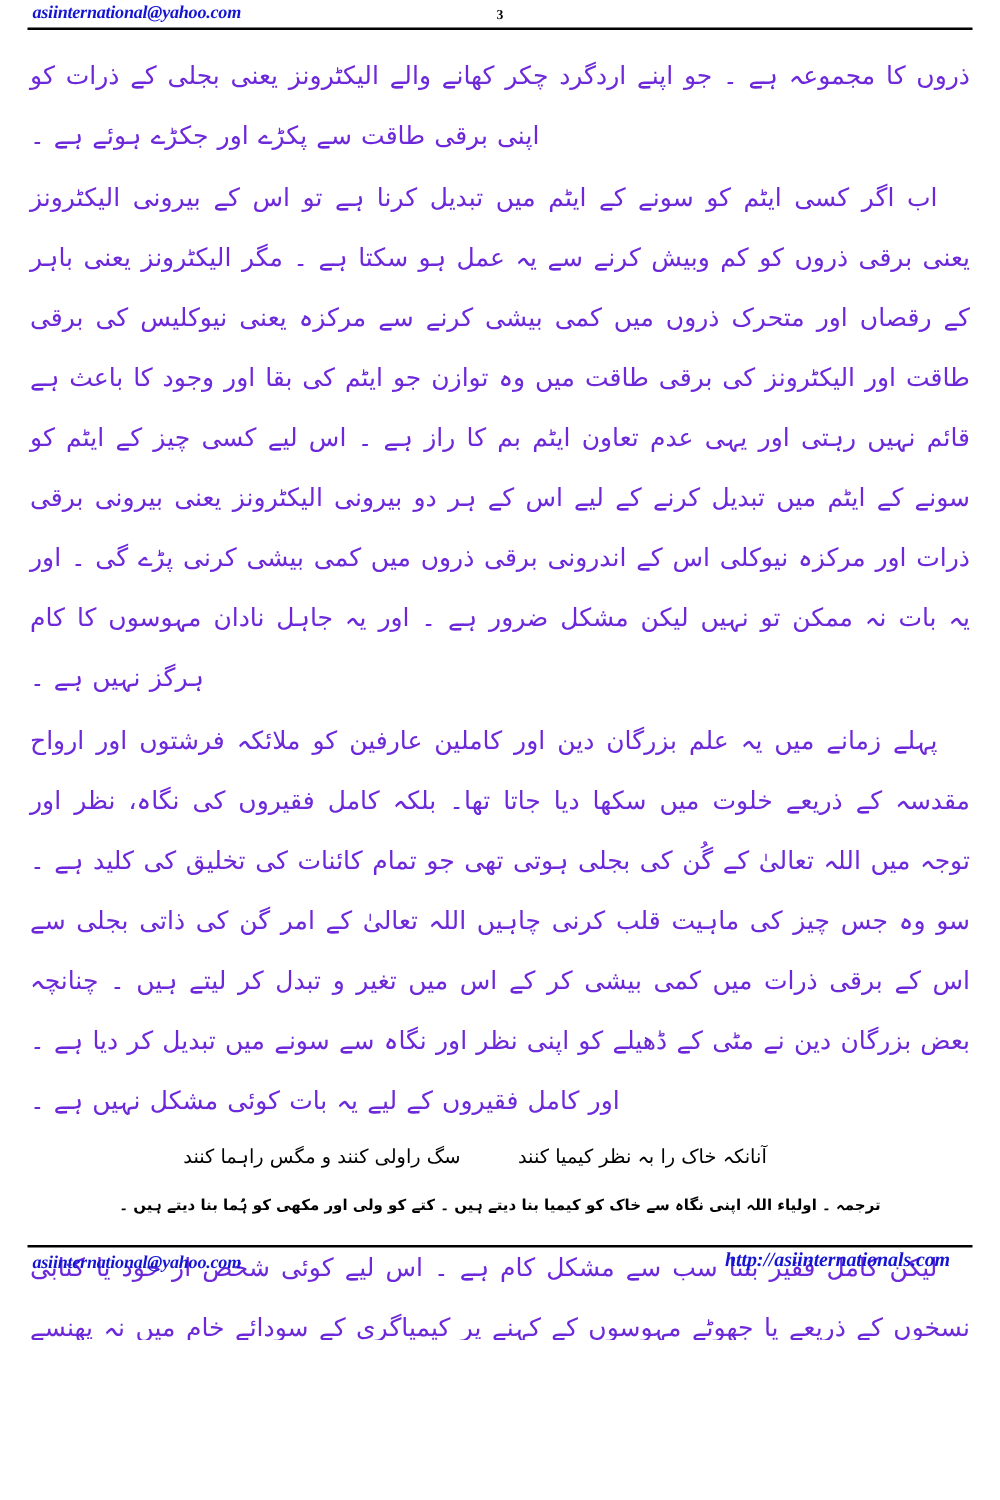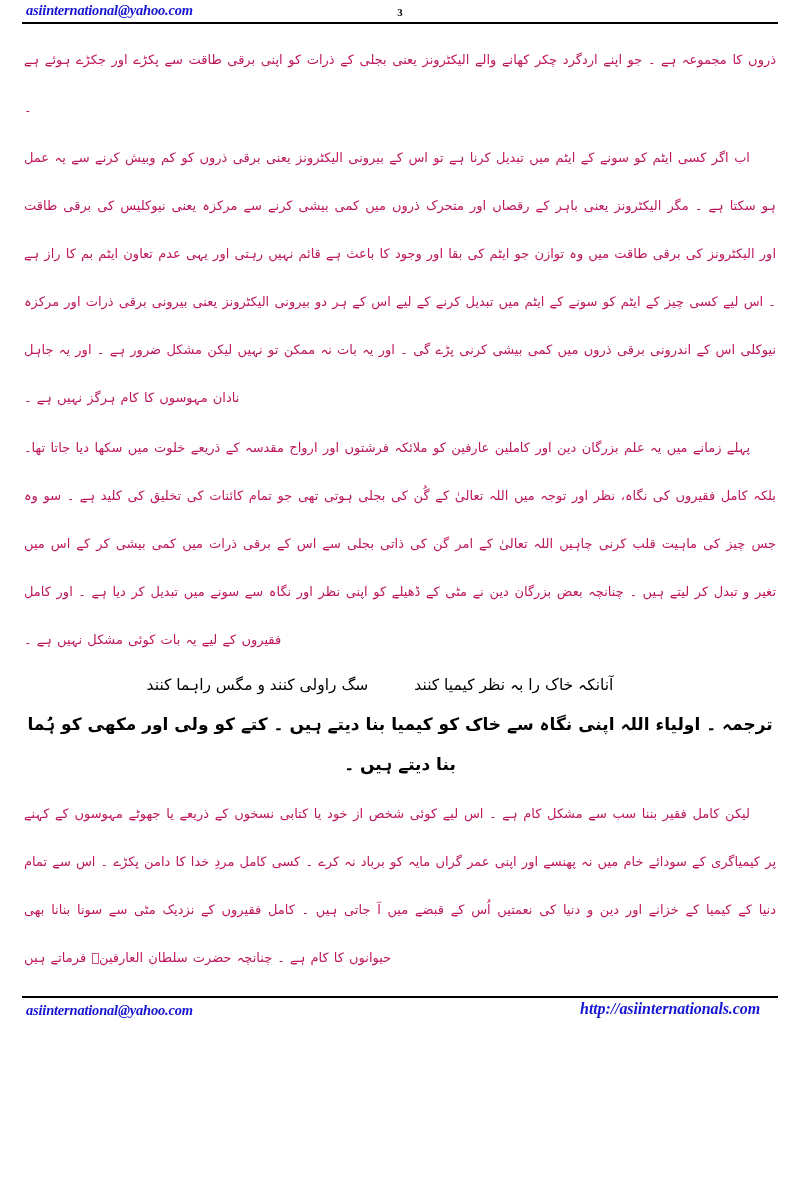--- a/index.html
+++ b/index.html
@@ -69,23 +69,23 @@
     width: 752px;
     direction: rtl;
     text-align: justify;
   }
 
   .para {
     direction: rtl;
     text-align: justify;
     text-align-last: left;
     font-family: "DejaVu Sans", "Liberation Sans", sans-serif;
-    font-size: 13px;
+    font-size: 20px;
     line-height: 48px;
-    color: #be185d;
+    color: #6d28d9;
     margin: 0 0 2px 0;
     word-spacing: 1px;
     unicode-bidi: isolate;
   }
   .para.bold {
     font-weight: normal;
   }
   .para .indent {
     display: inline-block;
     width: 26px;
@@ -107,21 +107,21 @@
   }
   .verse .hemistich {
     white-space: nowrap;
   }
 
   .translation {
     direction: rtl;
     text-align: center;
     font-family: "DejaVu Sans", "Liberation Sans", sans-serif;
     font-weight: bold;
-    font-size: 17px;
+    font-size: 12px;
     line-height: 40px;
     color: #000000;
     margin: 2px 0 6px 0;
   }
 
   
   .footer {
     position: absolute;
     bottom: 36px;
     left: 0;

